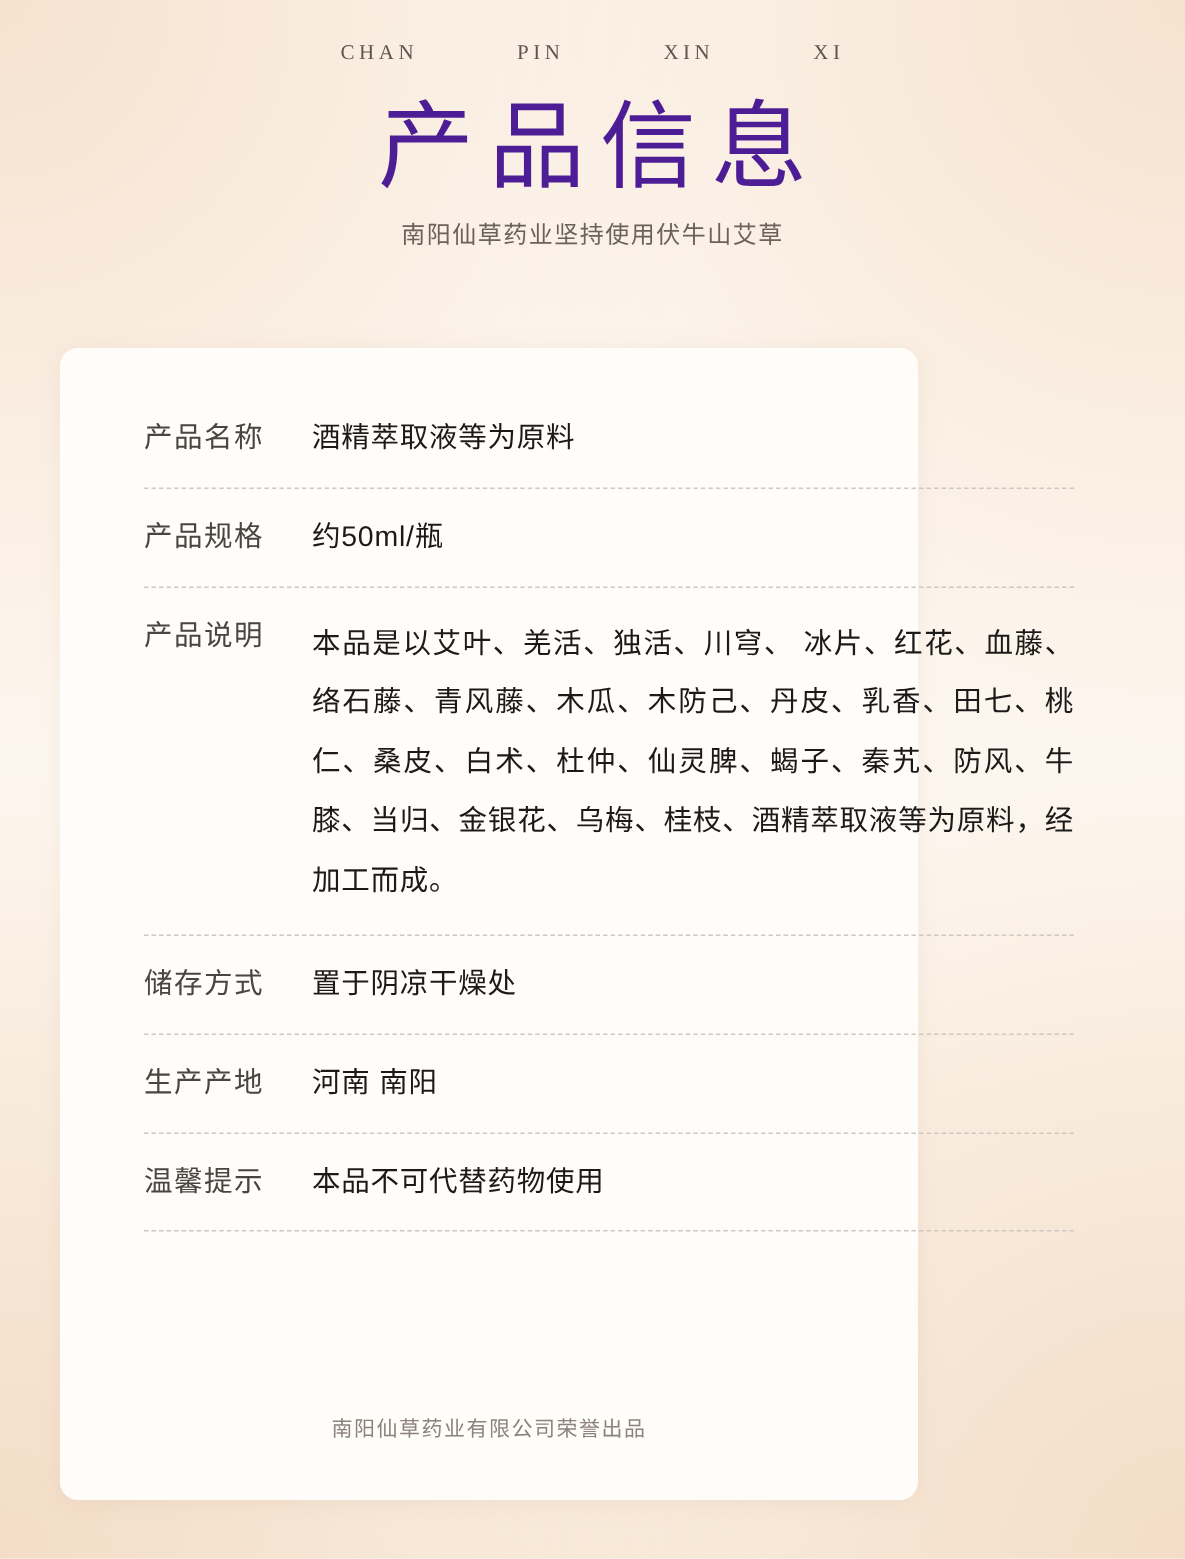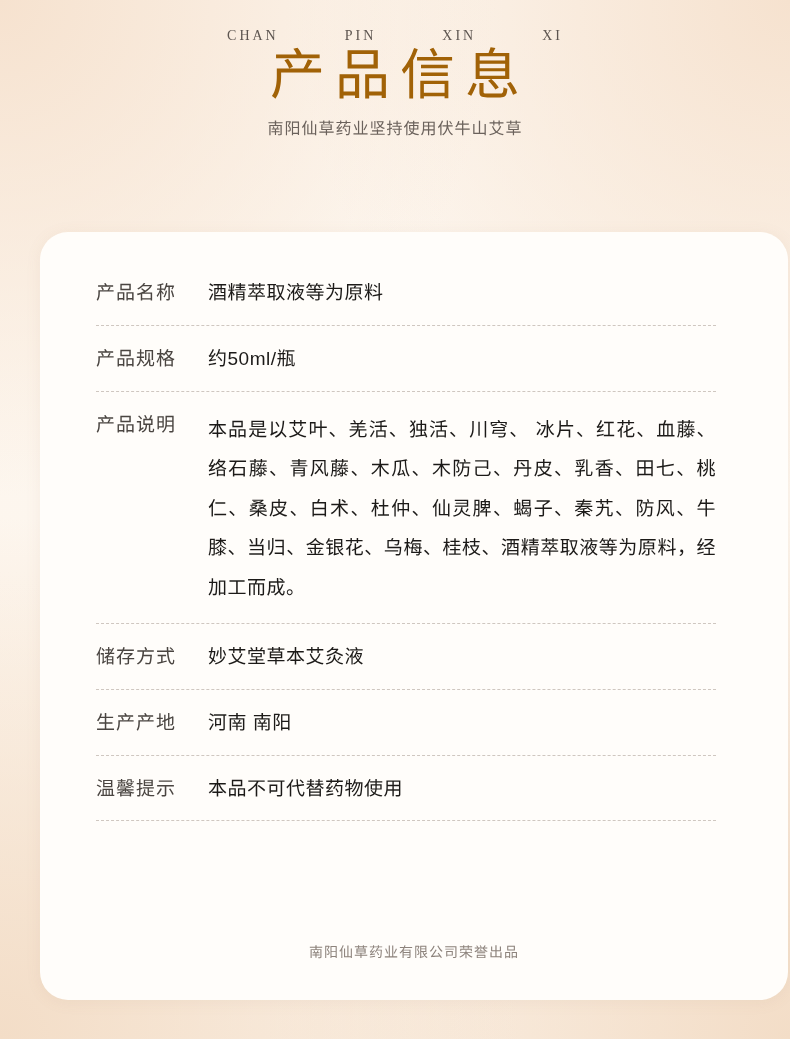--- a/index.html
+++ b/index.html
@@ -44,46 +44,46 @@
     justify-content: center;
     gap: 66px;
     font-size: 14px;
     letter-spacing: 3px;
     color: #5d5550;
     font-family: "Liberation Serif", "DejaVu Serif", serif;
   }
   .pinyin span { display: inline-block; }
 
   .main-title {
-    margin-top: 2px;
-    font-size: 55px;
+    margin-top: 20px;
+    font-size: 64px;
     line-height: 1.08;
     letter-spacing: 10px;
-    color: #a16207;
+    color: #4c1d95;
     font-family: "Liberation Serif", "DejaVu Serif", serif;
     font-weight: 400;
     text-indent: 10px;
   }
 
   .subtitle {
     margin-top: 10px;
     font-size: 16px;
     letter-spacing: 1px;
     color: #6b625c;
   }
 
   
   .card {
     position: absolute;
     left: 40px;
     top: 232px;
-    width: 748px;
+    width: 572px;
     height: 768px;
     background: #fffdfa;
-    border-radius: 28px;
+    border-radius: 12px;
     box-shadow: 0 2px 16px rgba(150,120,90,0.08);
   }
 
   .table {
     position: absolute;
     left: 56px;
     top: 28px;
     width: 620px;
   }
 
@@ -167,21 +167,21 @@
         <div class="value">约50ml/瓶</div>
       </div>
 
       <div class="row desc">
         <div class="label">产品说明</div>
         <div class="value">本品是以艾叶、羌活、独活、川穹、 冰片、红花、血藤、络石藤、青风藤、木瓜、木防己、丹皮、乳香、田七、桃仁、桑皮、白术、杜仲、仙灵脾、蝎子、秦艽、防风、牛膝、当归、金银花、乌梅、桂枝、酒精萃取液等为原料，经加工而成。</div>
       </div>
 
       <div class="row">
         <div class="label">储存方式</div>
-        <div class="value">妙艾堂草本艾灸液</div>
+        <div class="value">置于阴凉干燥处</div>
       </div>
 
       <div class="row">
         <div class="label">生产产地</div>
         <div class="value">河南 南阳</div>
       </div>
 
       <div class="row">
         <div class="label">温馨提示</div>
         <div class="value">本品不可代替药物使用</div>

